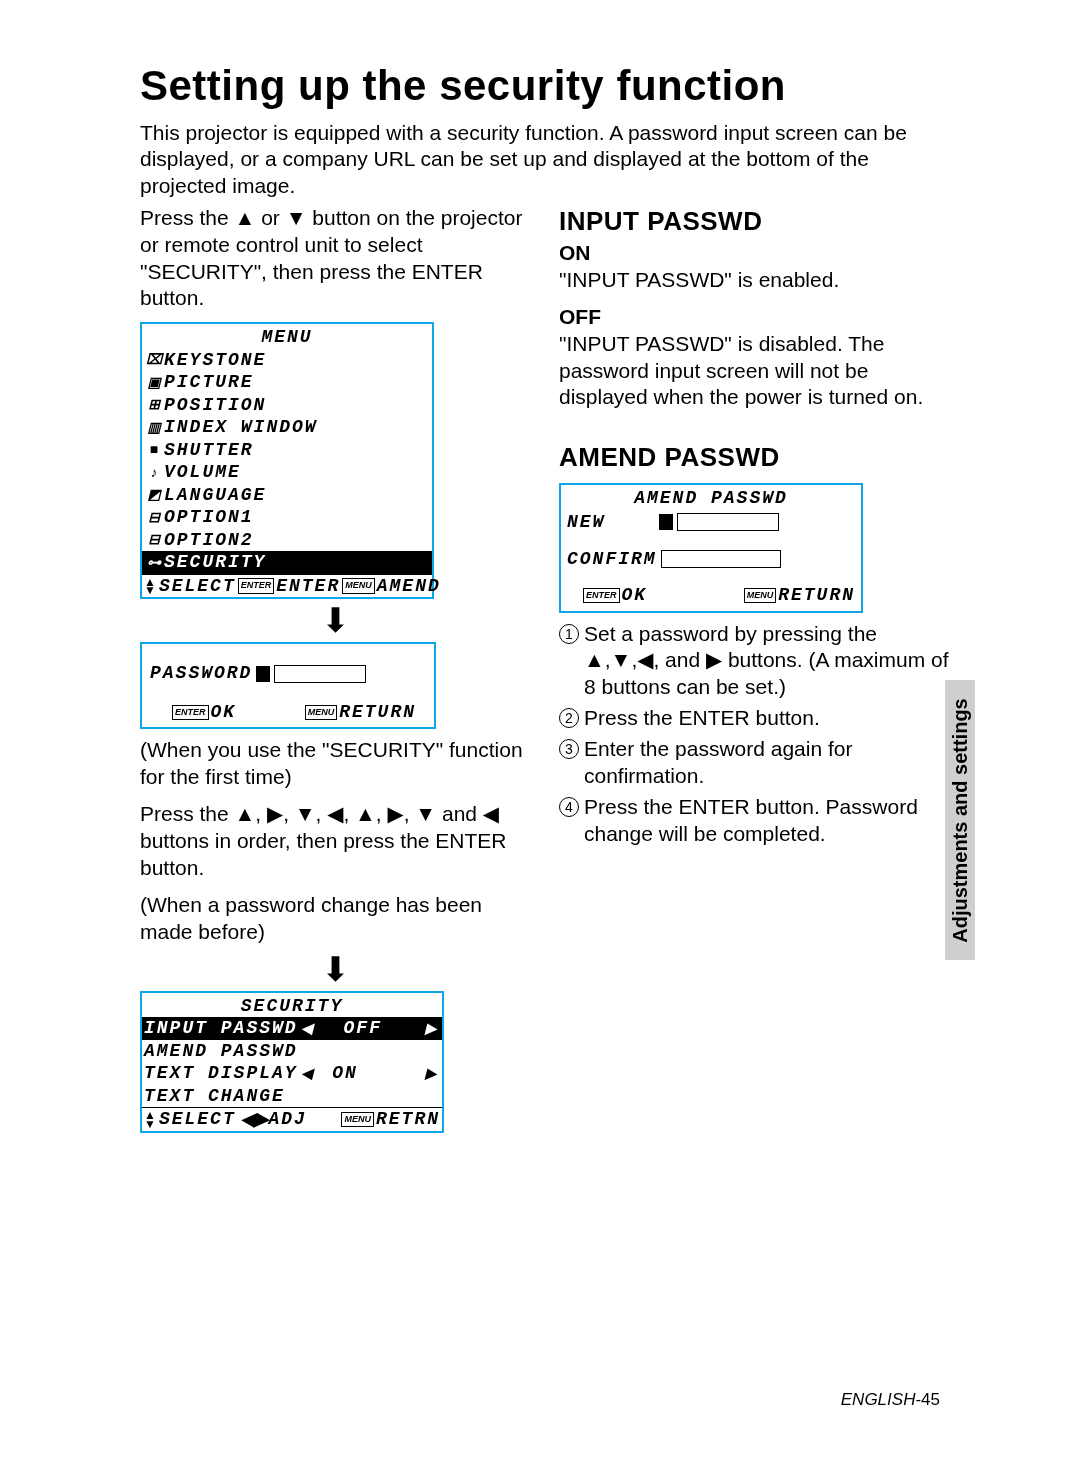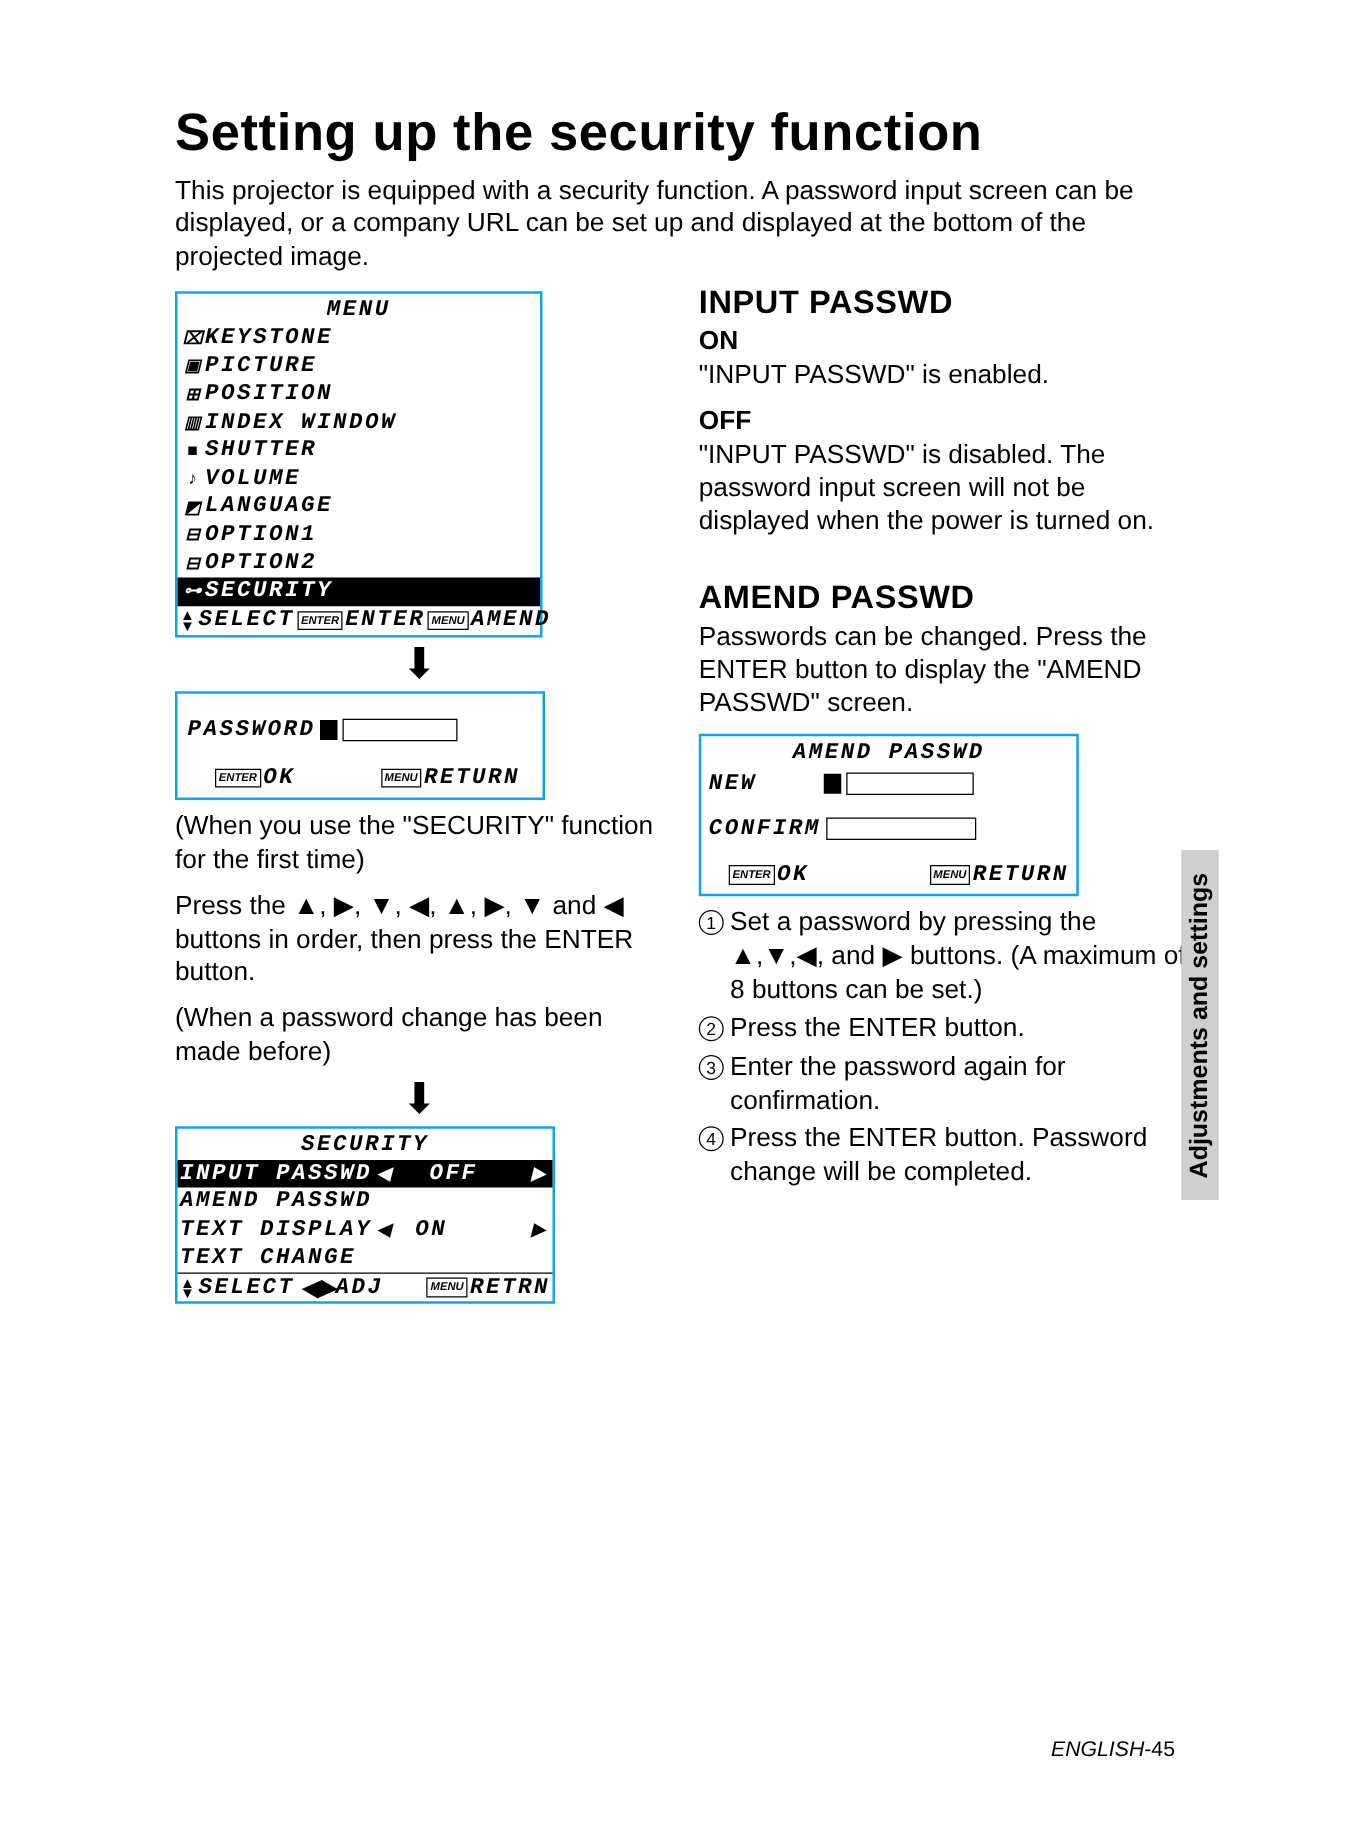--- a/index.html
+++ b/index.html
@@ -7,21 +7,21 @@
     padding: 0;
     font-family: Arial, Helvetica, sans-serif;
     background: #fff;
     color: #000;
   }
   .page {
     width: 1080px;
     height: 1465px;
     position: relative;
     box-sizing: border-box;
-    padding: 82px 130px 50px 140px;
+    padding: 62px 130px 50px 140px;
     border-radius: 11px;
   }
   h1.title {
     font-size: 42px;
     font-weight: bold;
     margin: 0 0 10px 0;
     letter-spacing: 0.5px;
   }
   .intro {
     font-size: 21px;
@@ -144,20 +144,21 @@
 </head>
 <body>
 
 <div class="page">
   <h1 class="title">Setting up the security function</h1>
   <div class="intro">This projector is equipped with a security function. A password input screen can be displayed, or a company URL can be set up and displayed at the bottom of the projected image.</div>
 
   <div class="columns">
 
     <div class="col">
+      <p>Press the ▲ or ▼ button on the projector or remote control unit to select "SECURITY", then press the ENTER button.</p>
 
       <div class="osd" style="width:290px;">
         <div class="osd-title">MENU</div>
         <div class="osd-row">
             <span class="osd-icon">⌧</span>
             <span>KEYSTONE</span>
           </div>
         <div class="osd-row">
             <span class="osd-icon">▣</span>
             <span>PICTURE</span>
@@ -264,21 +265,20 @@
 
     <div class="col">
       <h2 class="section">INPUT PASSWD</h2>
       <div class="bold">ON</div>
       <p>"INPUT PASSWD" is enabled.</p>
       <div class="bold">OFF</div>
       <p>"INPUT PASSWD" is disabled. The password input screen will not be displayed when the power is turned on.</p>
 
       <div style="height:20px;"></div>
       <h2 class="section">AMEND PASSWD</h2>
-      <p>Passwords can be changed. Press the ENTER button to display the "AMEND PASSWD" screen.</p>
 
       <div class="osd" style="width:300px; padding-bottom:2px;">
         <div class="osd-title">AMEND PASSWD</div>
         <div class="osd-row" style="padding:2px 6px;">
           <span>NEW</span>
           <span style="width:50px;"></span>
           <span class="pw-cursor"></span>
           <span class="pw-field" style="width:100px;"></span>
         </div>
         <div style="height:10px;"></div>

